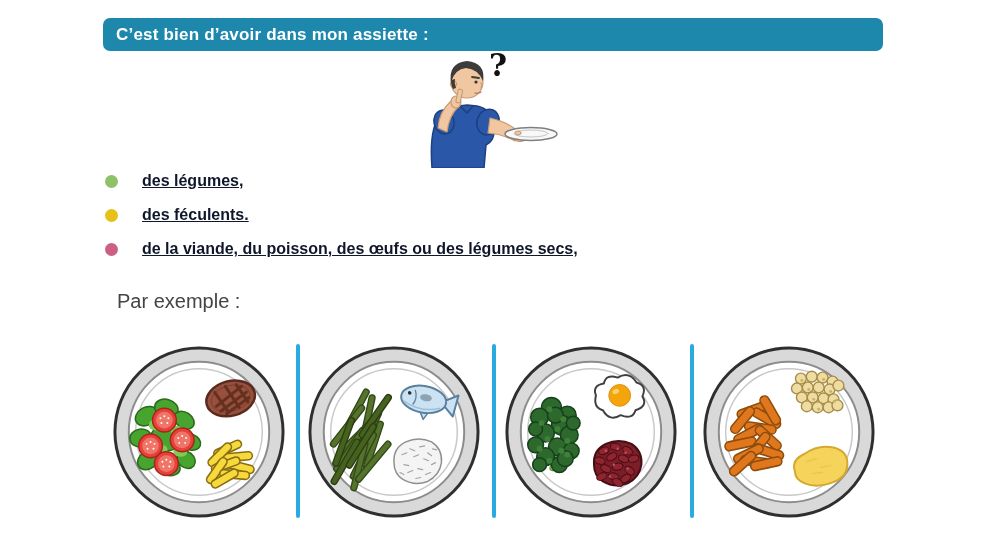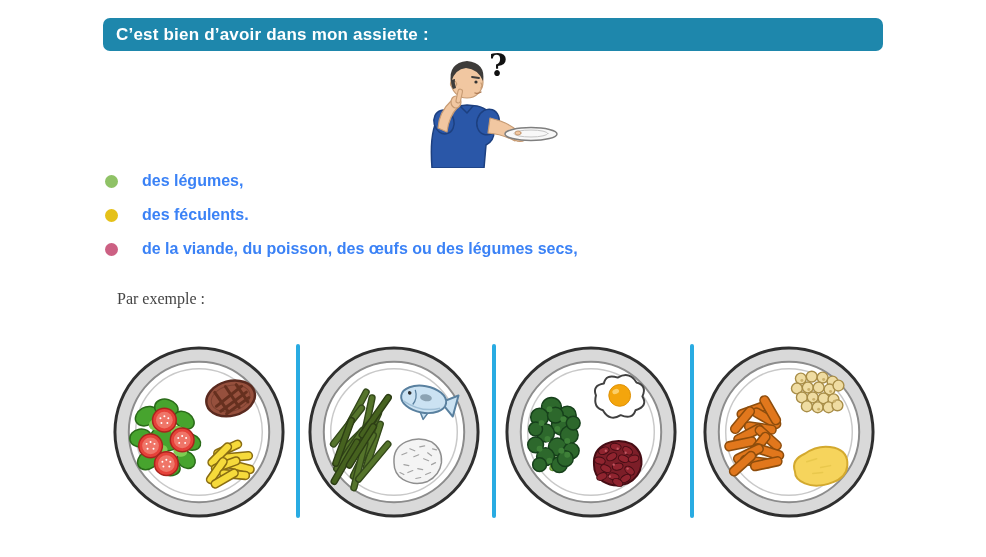--- a/index.html
+++ b/index.html
@@ -15,22 +15,22 @@
   .header-title{color:#ffffff;font-weight:bold;font-size:17px;letter-spacing:.2px;}
   .person-wrap{position:absolute;left:420px;top:56px;width:140px;height:112px;}
   .qmark{
     position:absolute;left:489px;top:50px;
     font-family:"DejaVu Serif", serif;font-size:31px;font-weight:bold;
     color:#111;line-height:1;
   }
   .bullets{position:absolute;left:103px;top:164px;}
   .bullet-row{display:flex;align-items:center;height:34px;}
   .dot{width:13px;height:13px;border-radius:50%;margin-left:2px;margin-right:24px;flex:none;}
-  .bullet-label{font-size:16px;font-weight:bold;color:#3b82f6;white-space:nowrap;}
-  .examples-intro{position:absolute;left:117px;top:290px;font-size:16px;color:#444;font-family:Liberation Serif, serif;}
+  .bullet-label{font-size:16px;font-weight:bold;color:#0f172a;white-space:nowrap;text-decoration:underline;}
+  .examples-intro{position:absolute;left:117px;top:290px;font-size:20px;color:#444;}
   .plate{position:absolute;top:343px;width:178px;height:178px;}
   .plate-1{left:110px;} .plate-2{left:305px;} .plate-3{left:502px;} .plate-4{left:700px;}
   .divider{position:absolute;top:344px;width:4px;height:174px;border-radius:2px;background:#29ABE2;}
   .divider-1{left:296px;} .divider-2{left:492px;} .divider-3{left:690px;}
 </style>
 </head>
 <body>
 
 <div class="page">
 

